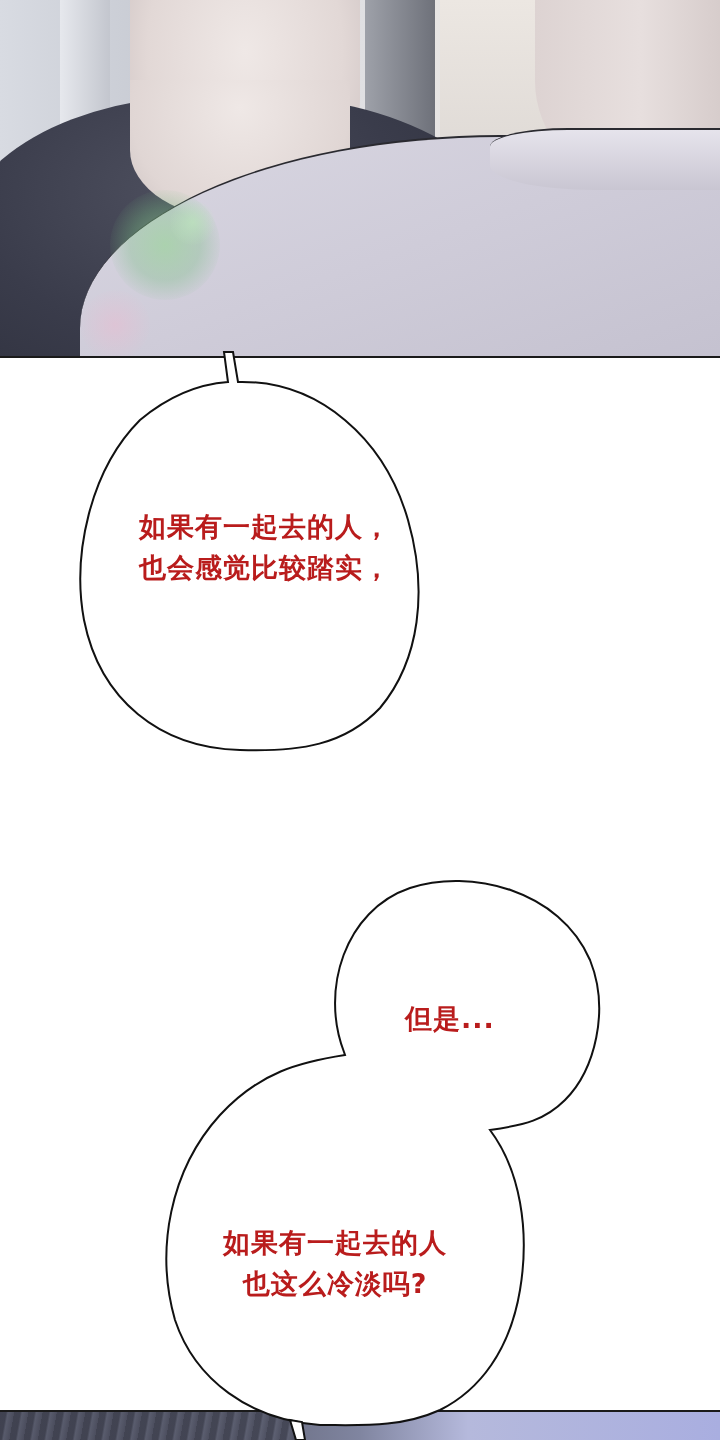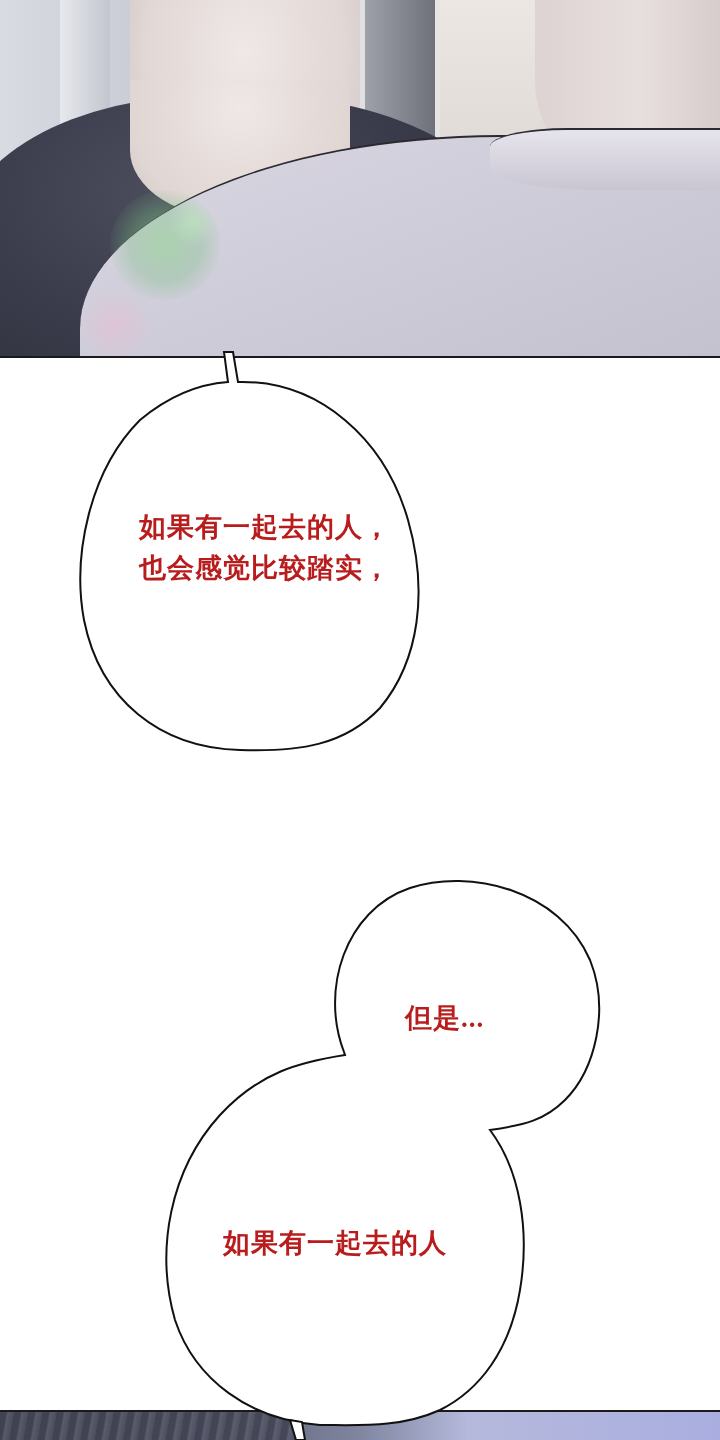--- a/index.html
+++ b/index.html
@@ -113,21 +113,21 @@
       color: #b91c1c;
       font-weight: bold;
       text-align: center;
       line-height: 41px;
       font-size: 27px;
       letter-spacing: 1px;
       white-space: nowrap;
     }
     .bubble-text .line { display: block; }
     #text1 { left: 110px; top: 506px; width: 310px; }
-    #text2 { left: 405px; top: 998px; width: 130px; text-align: left; font-family: Liberation Serif, serif; }
+    #text2 { left: 405px; top: 998px; width: 130px; text-align: left; }
     #text3 { left: 200px; top: 1222px; width: 270px; }
   </style>
 </head>
 <body>
 
 <div class="panel-top">
   <div class="bg-door"></div>
   <div class="bg-pillar"></div>
   <div class="bg-light"></div>
   <div class="neck"></div>
@@ -175,13 +175,14 @@
   <span class="line">如果有一起去的人，</span>
   <span class="line">也会感觉比较踏实，</span>
 </div>
 
 <div class="bubble-text" id="text2">
   <span class="line">但是...</span>
 </div>
 
 <div class="bubble-text" id="text3">
   <span class="line">如果有一起去的人</span>
+  <span class="line">也这么冷淡吗?</span>
 </div>
 
 </body></html>

